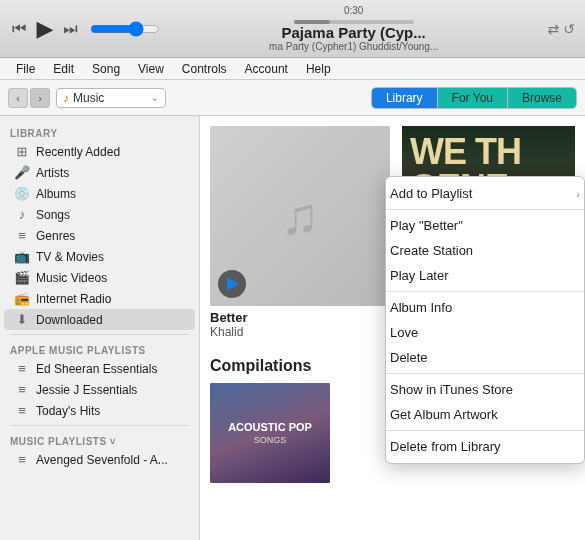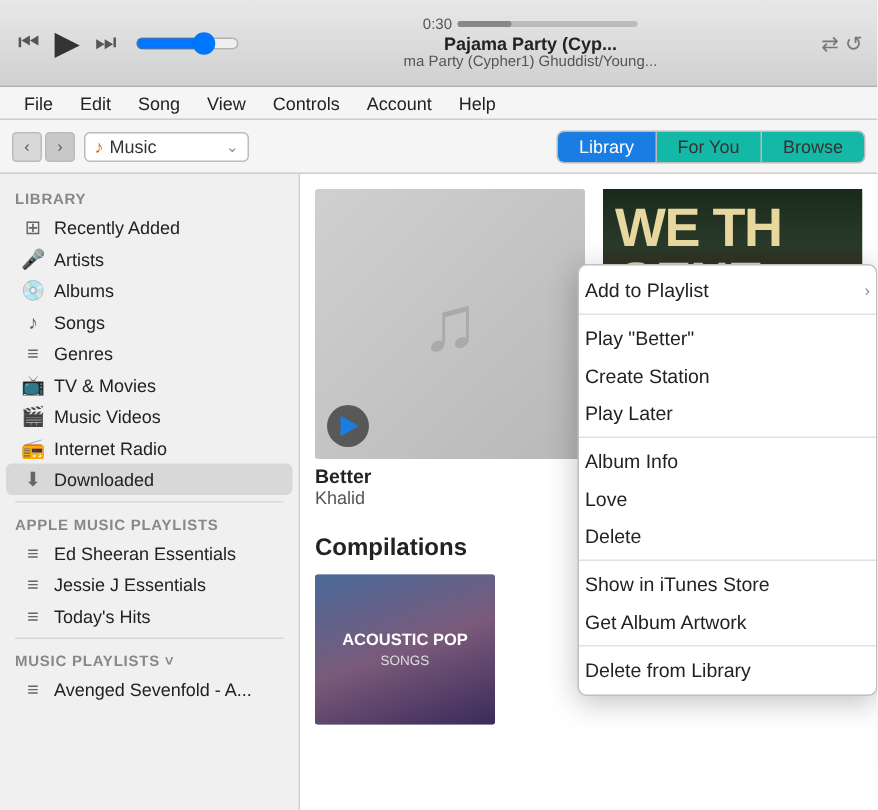--- a/index.html
+++ b/index.html
@@ -55,36 +55,37 @@
       display: flex;
       flex-direction: column;
       align-items: center;
     }
     .progress-bar-area {
       display: flex;
       align-items: center;
       gap: 4px;
       font-size: 10px;
       color: #555;
+      flex-direction: column;
     }
     .progress-track {
       width: 120px;
       height: 4px;
       background: #bbb;
       border-radius: 2px;
       position: relative;
     }
     .progress-fill {
       width: 30%;
       height: 100%;
       background: #888;
       border-radius: 2px;
     }
     .song-title-top {
-      font-size: 12px;
+      font-size: 15px;
       font-weight: 600;
       color: #222;
       white-space: nowrap;
       overflow: hidden;
       max-width: 180px;
     }
     .song-artist-top {
       font-size: 10px;
       color: #555;
     }

